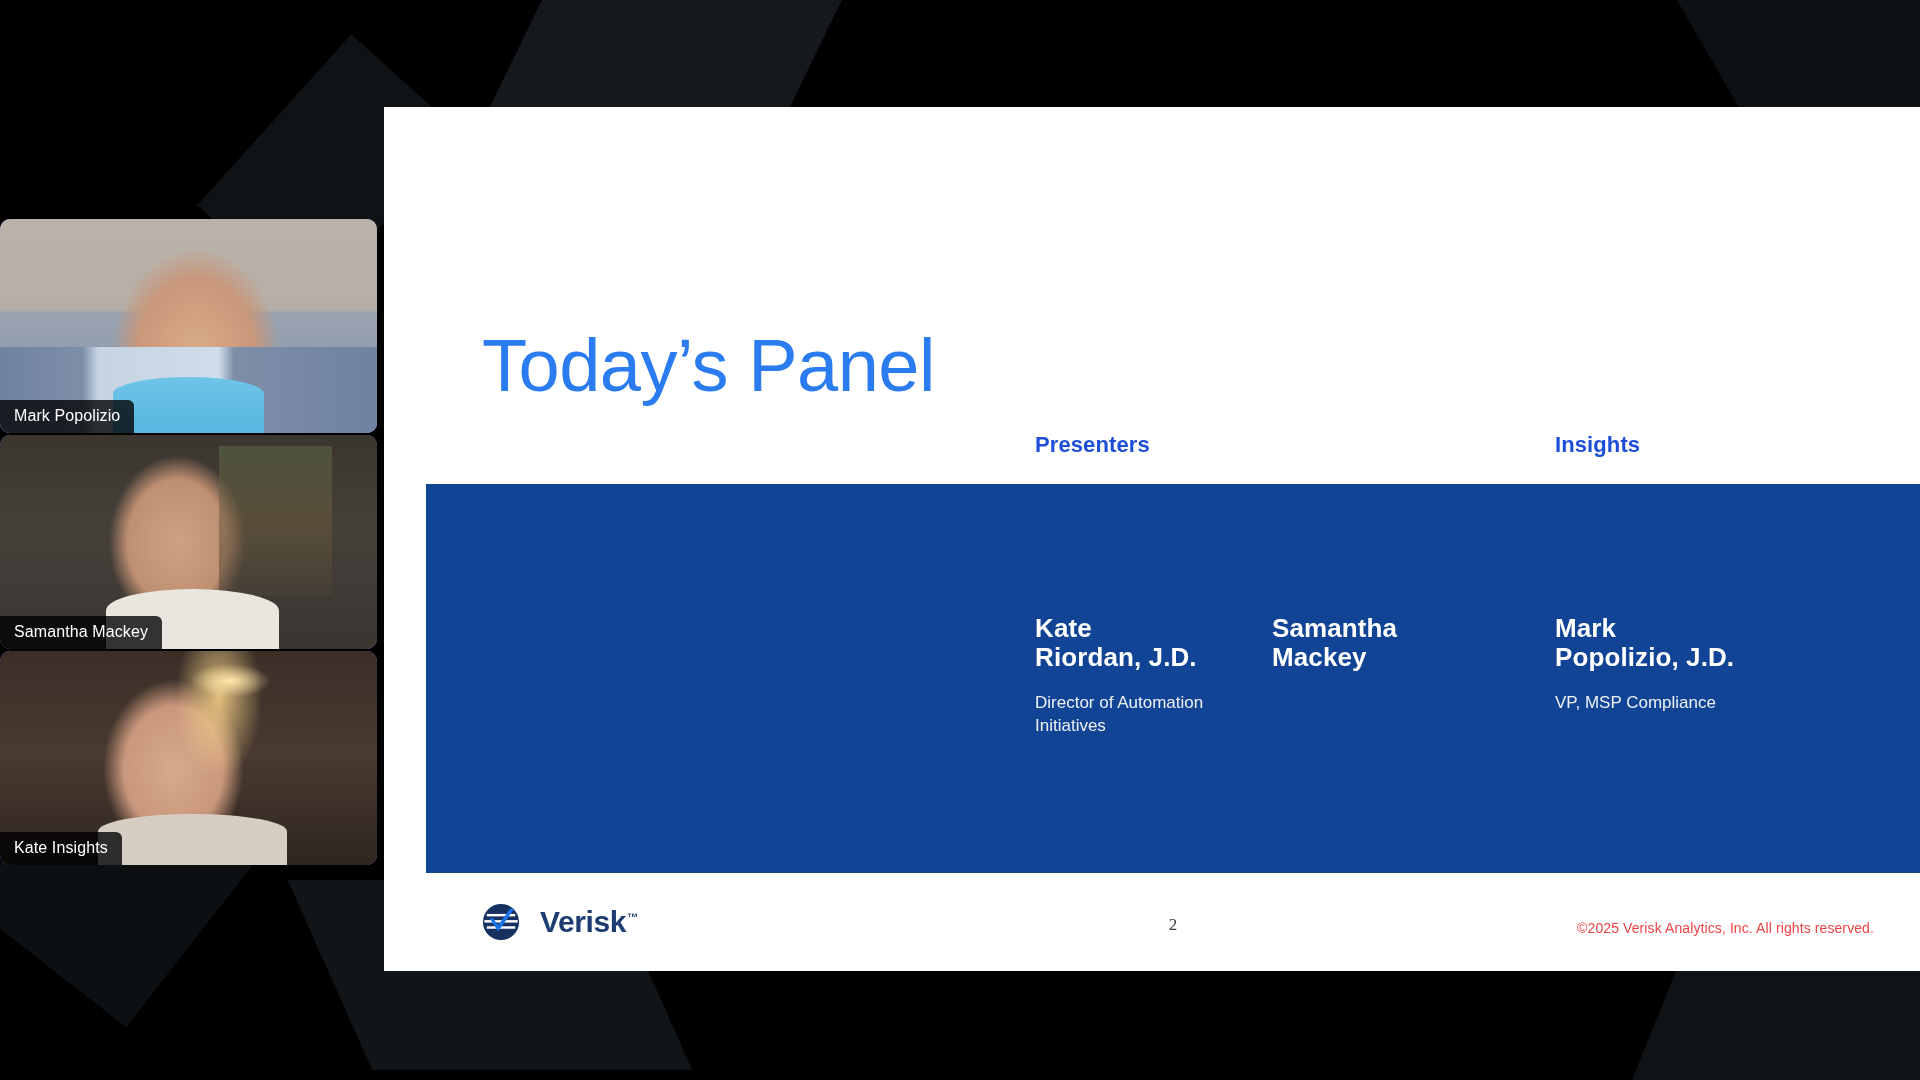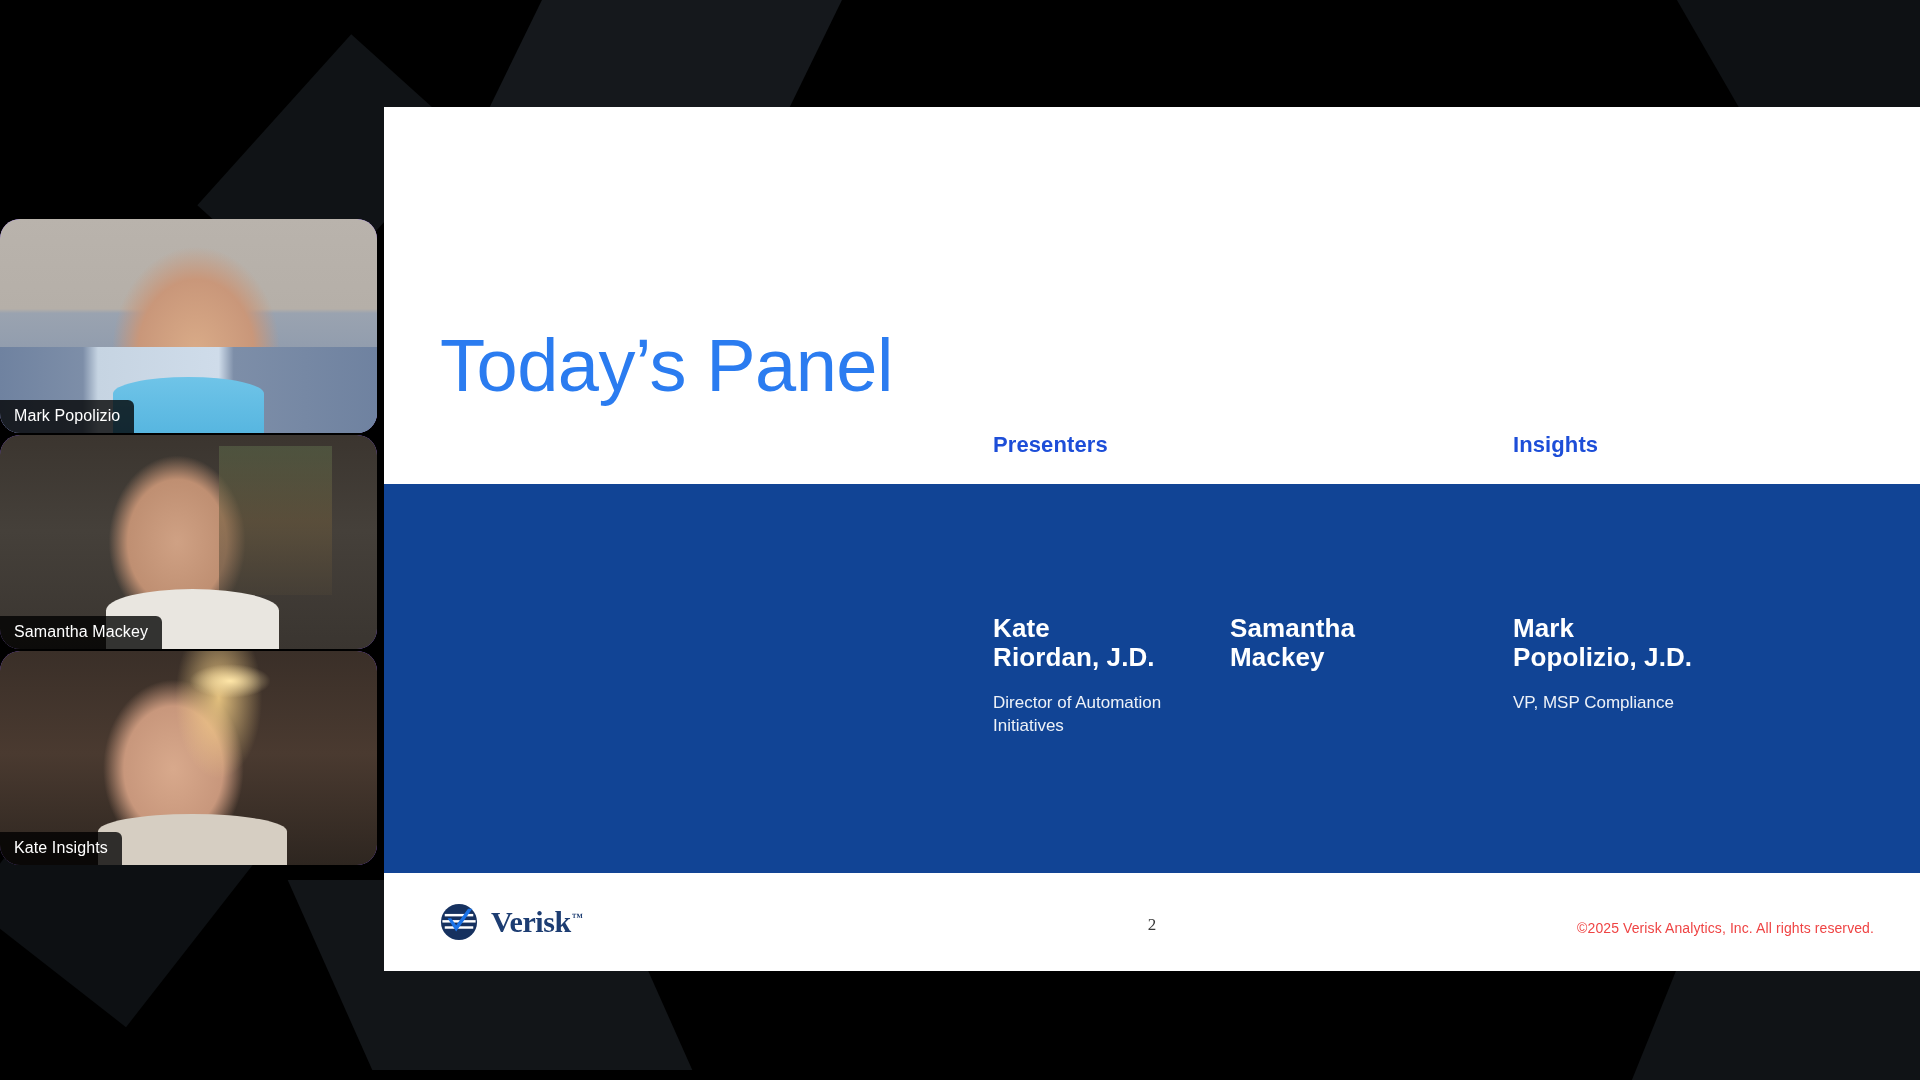--- a/index.html
+++ b/index.html
@@ -18,21 +18,21 @@
   .bg-s2{ left:255px;  top:55px;   width:150px;  height:230px; transform:rotate(42deg); background:#101316; }
   .bg-s3{ left:330px;  top:880px;  width:320px;  height:190px; transform:skewX(24deg); background:#121518; }
   .bg-s4{ left:1700px; top:-60px;  width:340px;  height:200px; transform:skewX(30deg); background:#0e1114; }
   .bg-s5{ left:1640px; top:960px;  width:380px;  height:200px; transform:skewX(-22deg); background:#101316; }
   .bg-s6{ left:18px;   top:760px;  width:200px;  height:230px; transform:rotate(38deg); background:#0d1013; }
 
   
   .tiles{ position:absolute; left:0; top:219px; width:377px; }
   .tile{
     position:relative; width:377px; height:214px; margin-bottom:2px;
-    border-radius:20px; overflow:hidden; background:#8b5cf6;
+    border-radius:10px; overflow:hidden; background:#8b5cf6;
   }
   .tile-video{ position:absolute; inset:0; }
 
   
   .v1{ background:
         radial-gradient(ellipse 120px 150px at 52% 62%, #d9ab88 0%, #c9977a 48%, rgba(201,151,122,0) 70%),
         linear-gradient(to bottom, #b9b3ac 0%, #b5afa8 42%, #9aa3b0 44%, #7d8ea8 100%);
   }
   .v1::before{ content:""; position:absolute; left:0; bottom:0; width:100%; height:40%;
     background:linear-gradient(to right,#6f82a0 0%,#7d8ea8 22%,#c6d4e2 26%,#cfdcea 58%,#7d8ea8 62%,#6f82a0 100%); }
@@ -61,21 +61,21 @@
     background:#d6cec2; border-radius:50% 50% 0 0/34% 34% 0 0; }
 
   .tile-label{
     position:absolute; left:0; bottom:0; max-width:94%;
     background:rgba(0,0,0,.78); color:#fff;
     font-size:16px; line-height:1; padding:8px 14px 9px 14px;
     border-radius:0 6px 0 0; letter-spacing:.1px;
   }
 
   
-  .slide{ position:absolute; left:384px; top:107px; width:1536px; height:864px; background:#fff; overflow:hidden; }
+  .slide{ position:absolute; left:384px; top:107px; width:1536px; height:864px; background:#fff; overflow:hidden;padding-left:42px; }
 
   .slide-top{ position:relative; height:377px; background:#fff; }
   .slide-band{ position:relative; height:389px; background:#114495; }
   .slide-foot{ position:relative; height:98px; background:#fff; }
 
   .deck-title{
     position:absolute; left:56px; top:222px;
     font-size:74px; font-weight:400; color:#2b7cf0; letter-spacing:-.5px; line-height:1;
   }
 
@@ -143,21 +143,21 @@
 
   .person{ position:absolute; top:130px; }
   .person.p1{ left:609px; width:220px; }
   .person.p2{ left:846px; width:220px; }
   .person.p3{ left:1129px; width:230px; }
 
   .person-name{ font-size:26px; font-weight:700; color:#fff; line-height:1.12; letter-spacing:.1px; }
   .person-role{ margin-top:20px; font-size:17px; font-weight:400; color:#eef2f8; line-height:1.34; }
 
   
-  .logo-wrap{ position:absolute; left:56px; top:30px; display:flex; align-items:center; gap:13px;font-family:Liberation Serif, serif; }
+  .logo-wrap{ position:absolute; left:56px; top:30px; display:flex; align-items:center; gap:20px; }
   .logo-mark{ width:38px; height:38px; }
   .logo-text{ font-size:30px; font-weight:700; color:#1d3d72; letter-spacing:-.4px; line-height:1; }
   .logo-tm{ font-size:11px; font-weight:700; color:#1d3d72; vertical-align:super; margin-left:1px; }
 
   .page-no{ position:absolute; left:0; right:0; top:42px; text-align:center;
     font-size:17px; color:#3a3a3a; font-family:"Liberation Serif", serif; }
 
   .copyright{ position:absolute; right:46px; top:47px; font-size:14px; color:#ef4444; letter-spacing:.1px; }
 </style>
 </head>

